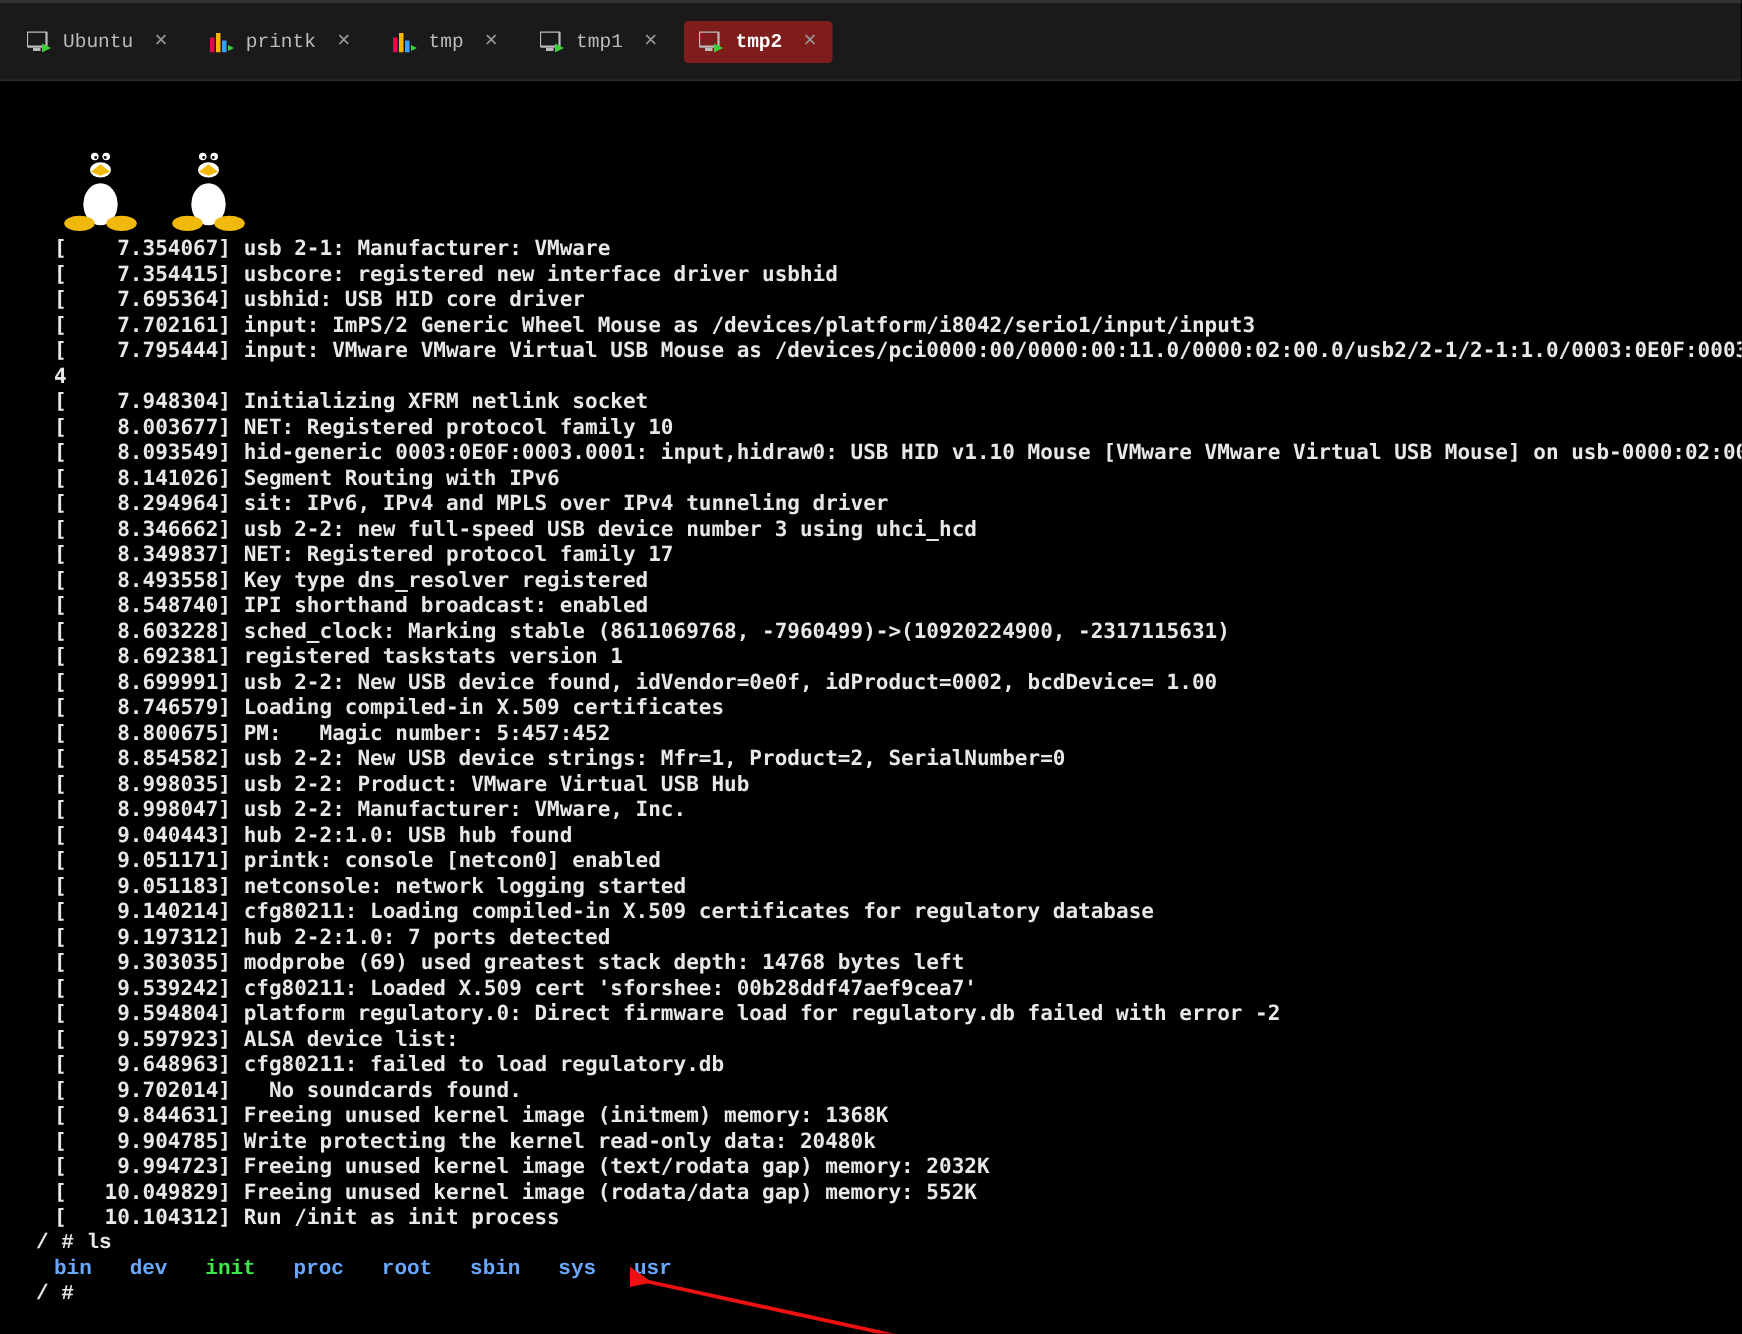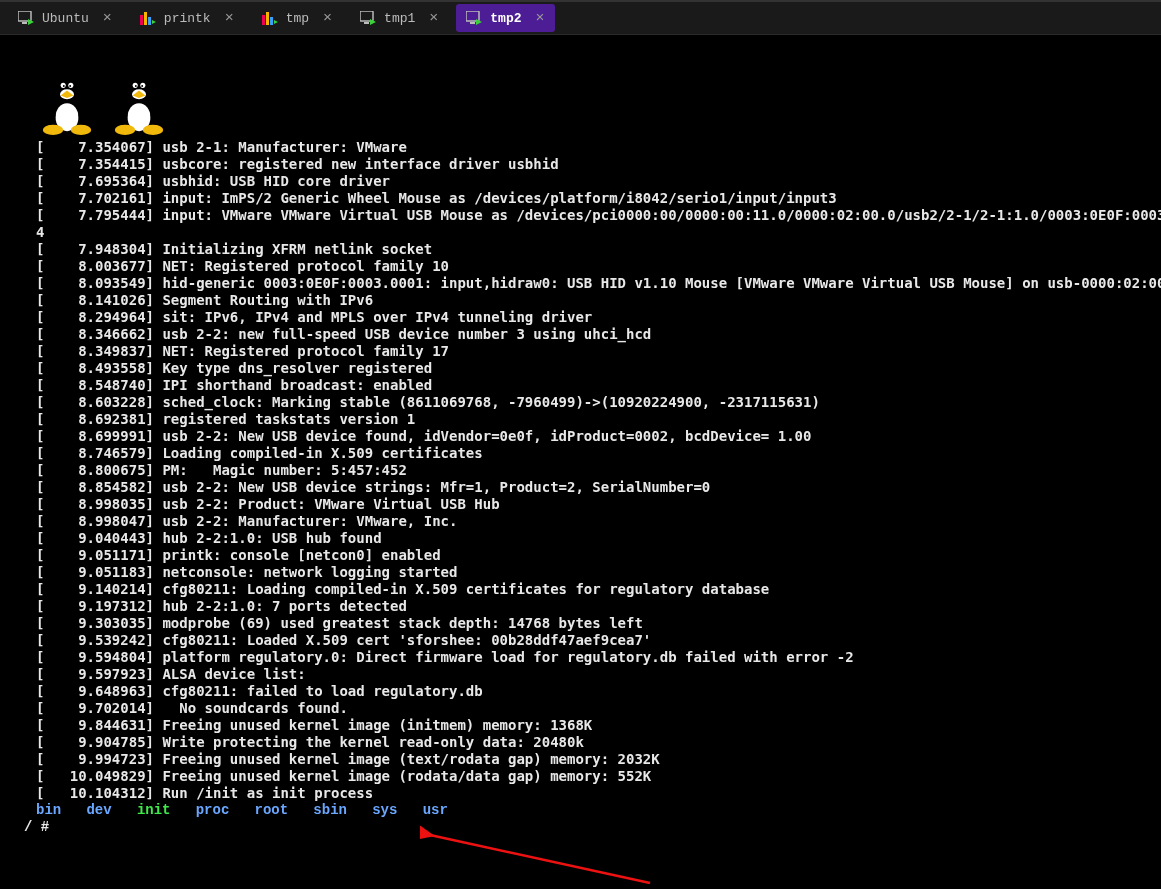--- a/index.html
+++ b/index.html
@@ -10,39 +10,39 @@
       font-size: 14px;
       width: 1161px;
       height: 889px;
       overflow: hidden;
     }
     .border-top {
       height: 2px;
       background: #333;
     }
     .tabbar {
-      height: 33px;
+      height: 52px;
       background: #1a1a1a;
       display: flex;
       align-items: center;
       padding: 0 8px;
       border-bottom: 1px solid #2b2b2b;
     }
     .tab {
       display: flex;
       align-items: center;
       gap: 8px;
       padding: 6px 10px;
       margin-right: 8px;
       color: #bbb;
       cursor: pointer;
       border-radius: 3px;
     }
     .tab.active {
-      background: #4c1d95;
+      background: #7f1d1d;
       color: #fff;
     }
     .tab-icon {
       display: inline-flex;
       align-items: center;
       justify-content: center;
       width: 16px;
       height: 16px;
     }
     .tab-label { font-size: 13px; }
@@ -229,20 +229,21 @@
 [    9.594804] platform regulatory.0: Direct firmware load for regulatory.db failed with error -2
 [    9.597923] ALSA device list:
 [    9.648963] cfg80211: failed to load regulatory.db
 [    9.702014]   No soundcards found.
 [    9.844631] Freeing unused kernel image (initmem) memory: 1368K
 [    9.904785] Write protecting the kernel read-only data: 20480k
 [    9.994723] Freeing unused kernel image (text/rodata gap) memory: 2032K
 [   10.049829] Freeing unused kernel image (rodata/data gap) memory: 552K
 [   10.104312] Run /init as init process</pre>
 
+  <div class="prompt-line">/ # ls</div>
   <div class="ls-line"><span class="dir">bin</span>   <span class="dir">dev</span>   <span class="exec">init</span>   <span class="dir">proc</span>   <span class="dir">root</span>   <span class="dir">sbin</span>   <span class="dir">sys</span>   <span class="dir">usr</span></div>
   <div class="prompt-line">/ # </div>
 
   <svg class="arrow" width="240" height="70">
     <defs>
       <marker id="ah" markerWidth="14" markerHeight="12" refX="2" refY="6" orient="auto">
         <path d="M14,0 L0,6 L14,12 z" fill="#e11"></path>
       </marker>
     </defs>
     <line x1="230" y1="60" x2="10" y2="12" stroke="#e11" stroke-width="2.5" marker-end="url(#ah)"></line>

